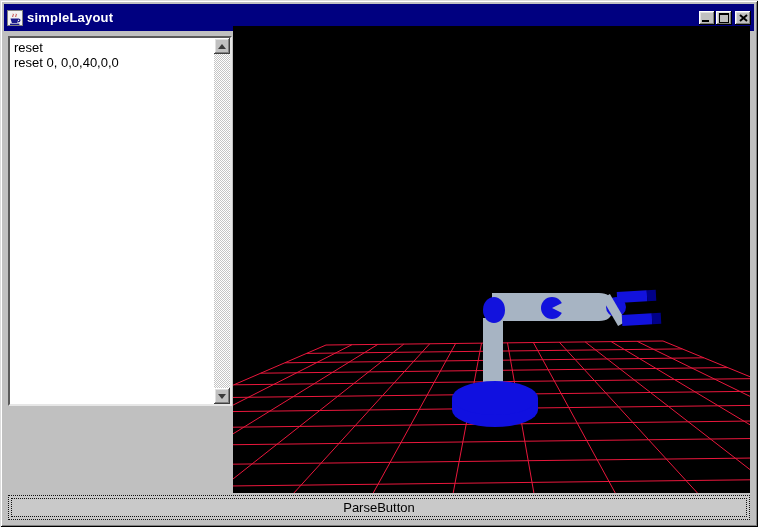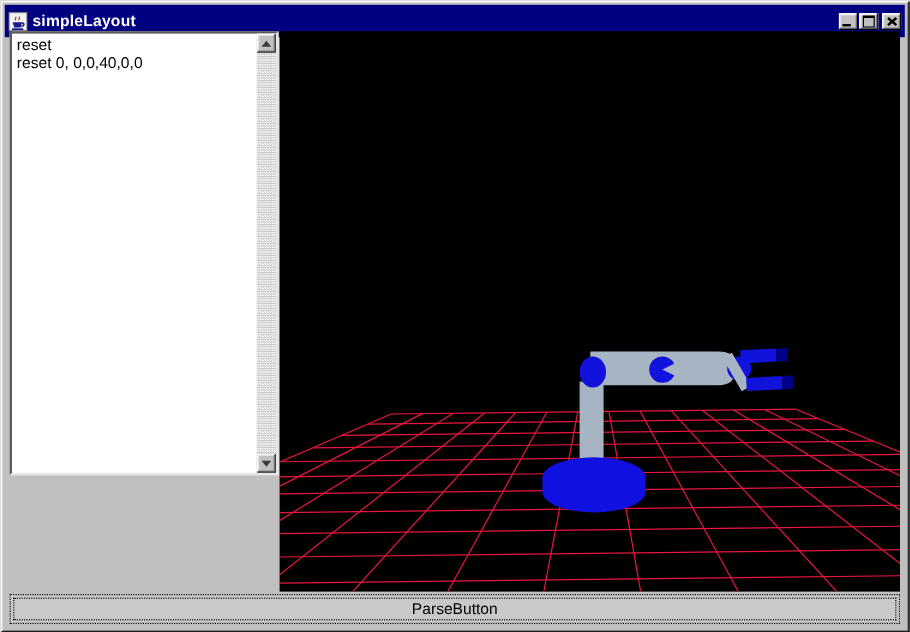--- a/index.html
+++ b/index.html
@@ -28,21 +28,21 @@
     width:16px; height:14px; background:#c0c0c0; position:relative;
     box-shadow: inset -1px -1px 0 #000, inset 1px 1px 0 #fff,
                 inset -2px -2px 0 #808080, inset 2px 2px 0 #dfdfdf;
     display:flex; align-items:center; justify-content:center; margin-left:1px;
   }
   .win-btn.close { margin-left:3px; }
   .glyph-min { position:absolute; left:3px; bottom:3px; width:7px; height:2px; background:#000; }
   .glyph-max { width:8px; height:7px; border:1px solid #000; border-top:2px solid #000; }
   
   .textarea {
-    position:absolute; left:8px; top:26px; width:224px; height:370px;
+    position:absolute; left:8px; top:36px; width:224px; height:370px;
     background:#fff; box-sizing:border-box;
     border:2px solid; border-color:#5a5a5a #e6e6e6 #e6e6e6 #5a5a5a;text-decoration:underline;
   }
   .console-text {
     position:absolute; left:0; top:0; right:16px; bottom:0; overflow:hidden;
     padding:2px 4px; font-size:13px; line-height:15px; color:#000;
   }
   .vscroll {
     position:absolute; top:0; right:0; bottom:0; width:16px;
     background-image: conic-gradient(#fff 0 25%, #c4c4c4 0 50%, #fff 0 75%, #c4c4c4 0);

